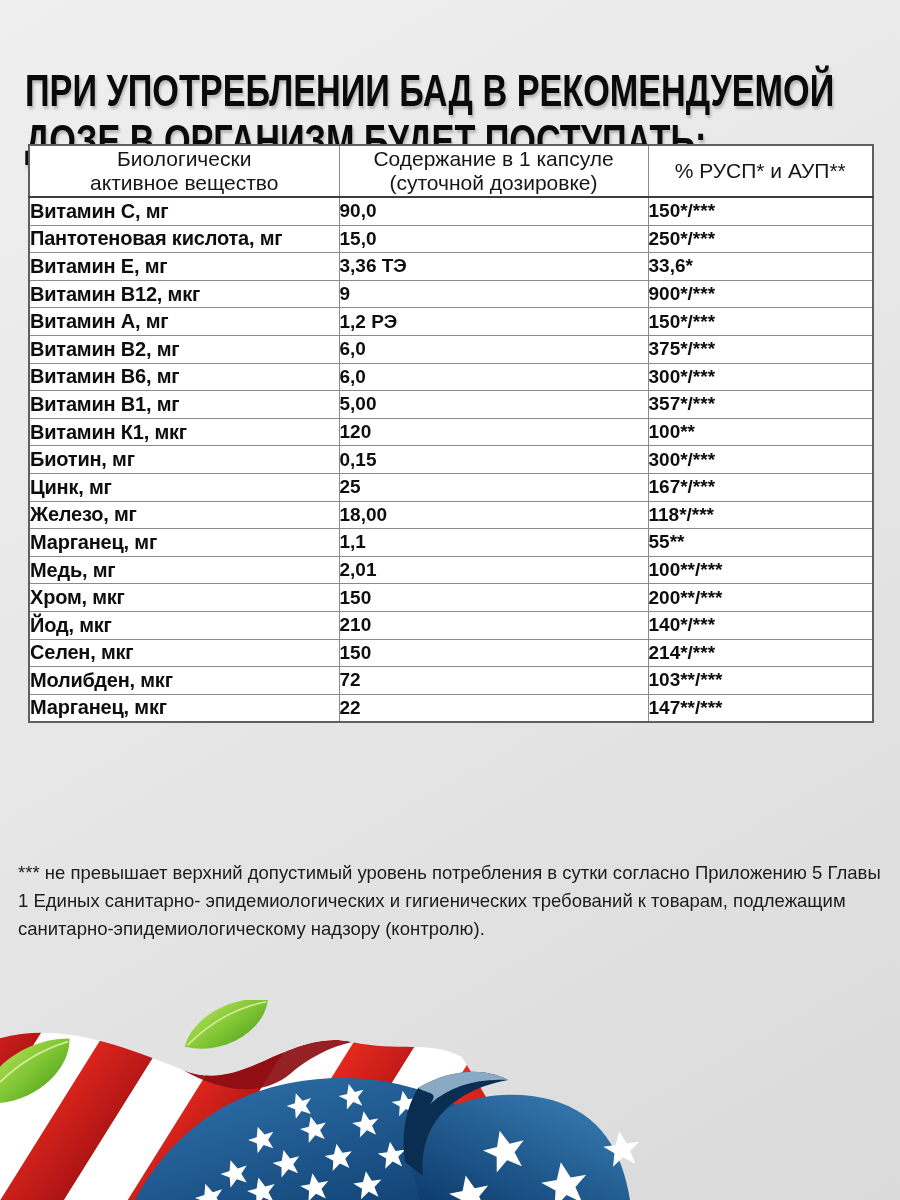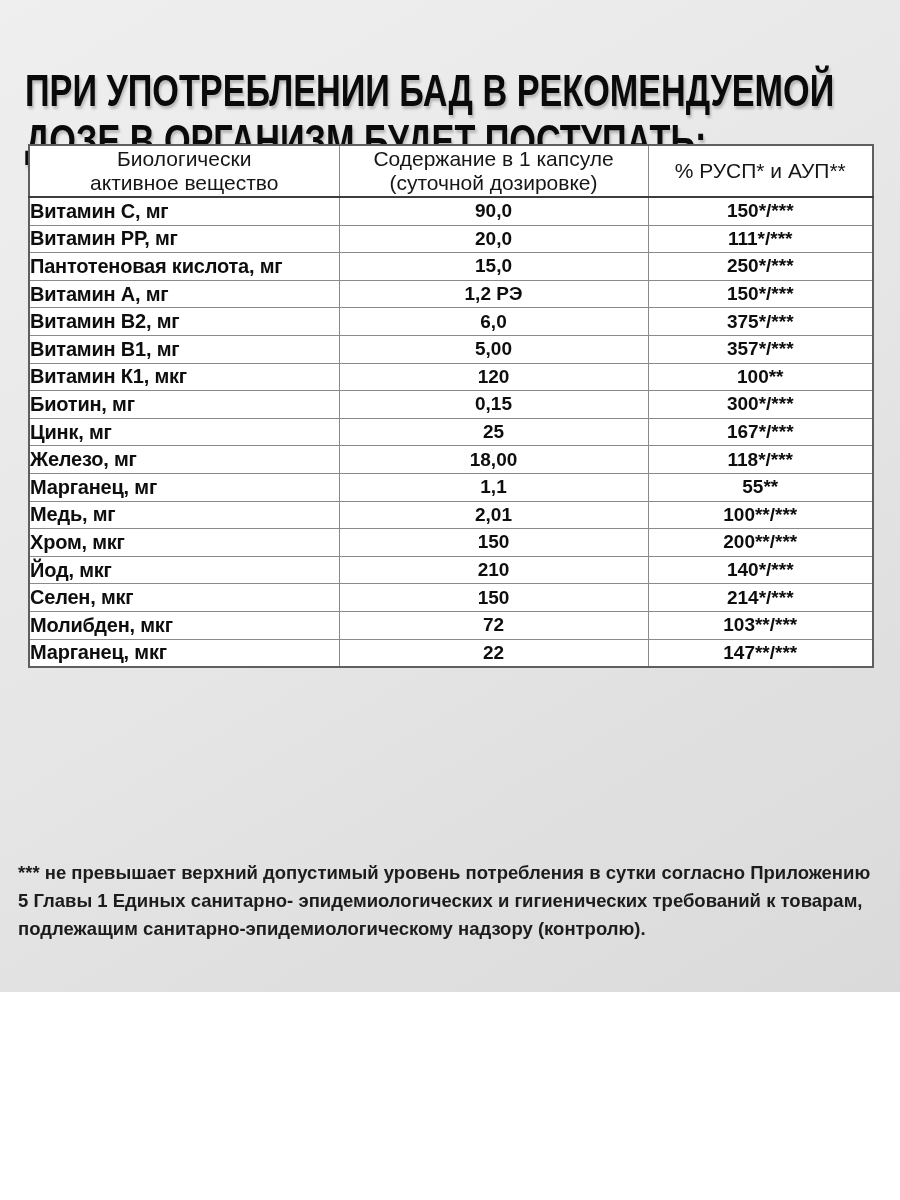--- a/index.html
+++ b/index.html
@@ -1,17 +1,17 @@
 <!DOCTYPE html>
 <html lang="ru"><head>
 <meta charset="utf-8">
 <style>
   html,body { margin:0; padding:0; }
   #page {
-    position:relative; width:900px; height:992px; overflow:hidden;
+    position:relative; width:900px; height:1200px; overflow:hidden;
     background: linear-gradient(150deg, #efefef 0%, #e7e7e7 45%, #dadada 100%);
     font-family:"Liberation Sans", sans-serif;
     color:#111;
   }
 
   
   .heading {
     position:absolute; left:25px; top:36px;
     font-size:45px; line-height:50px; font-weight:800;
     color:#0a0a0a; white-space:nowrap;
@@ -29,26 +29,26 @@
   }
   table.supplement th, table.supplement td { border:1px solid #8a8a8a; }
   table.supplement thead th {
     font-weight:400; font-size:21px; line-height:24px; color:#161616;
     text-align:center; vertical-align:middle; height:47px; padding:1px 2px;
     border-bottom:2px solid #3d3d3d;
   }
   table.supplement thead th span { display:block; }
   table.supplement td { height:26.6px; padding:0; vertical-align:middle; }
   td.td-name  { font-weight:700; font-size:20px; text-align:left; padding-left:9px; letter-spacing:-0.2px; color:#0e0e0e;margin-top:24px; }
-  td.td-val   { font-weight:700; font-size:19px; text-align:center; color:#0e0e0e; }
+  td.td-val   { font-weight:700; font-size:19px; text-align:left; color:#0e0e0e; }
 
   
   .footnote {
     position:absolute; left:18px; top:840px; width:864px;
-    font-size:18.5px; line-height:28px; font-weight:700; color:#1c1c1c;
+    font-size:18.5px; line-height:28px; font-weight:400; color:#1c1c1c;
   }
 
   
   .decor { position:absolute; left:0; top:1000px; width:640px; height:200px; }
 </style>
 </head>
 <body>
 
 <div id="page">
 
@@ -78,38 +78,48 @@
         </th>
       </tr>
     </thead>
     <tbody>
         <tr>
           <td class="td-name">Витамин С, мг</td>
           <td class="td-val">90,0</td>
           <td class="td-val">150*/***</td>
         </tr>
         <tr>
-          <td class="td-name">Витамин РР, мг</td>
-          <td class="td-val">20,0</td>
-          <td class="td-val">111*/***</td>
-        </tr>
-        <tr>
           <td class="td-name">Пантотеновая кислота, мг</td>
           <td class="td-val">15,0</td>
           <td class="td-val">250*/***</td>
         </tr>
         <tr>
+          <td class="td-name">Витамин Е, мг</td>
+          <td class="td-val">3,36 ТЭ</td>
+          <td class="td-val">33,6*</td>
+        </tr>
+        <tr>
+          <td class="td-name">Витамин В12, мкг</td>
+          <td class="td-val">9</td>
+          <td class="td-val">900*/***</td>
+        </tr>
+        <tr>
           <td class="td-name">Витамин А, мг</td>
           <td class="td-val">1,2 РЭ</td>
           <td class="td-val">150*/***</td>
         </tr>
         <tr>
           <td class="td-name">Витамин В2, мг</td>
           <td class="td-val">6,0</td>
           <td class="td-val">375*/***</td>
+        </tr>
+        <tr>
+          <td class="td-name">Витамин В6, мг</td>
+          <td class="td-val">6,0</td>
+          <td class="td-val">300*/***</td>
         </tr>
         <tr>
           <td class="td-name">Витамин В1, мг</td>
           <td class="td-val">5,00</td>
           <td class="td-val">357*/***</td>
         </tr>
         <tr>
           <td class="td-name">Витамин К1, мкг</td>
           <td class="td-val">120</td>
           <td class="td-val">100**</td>

